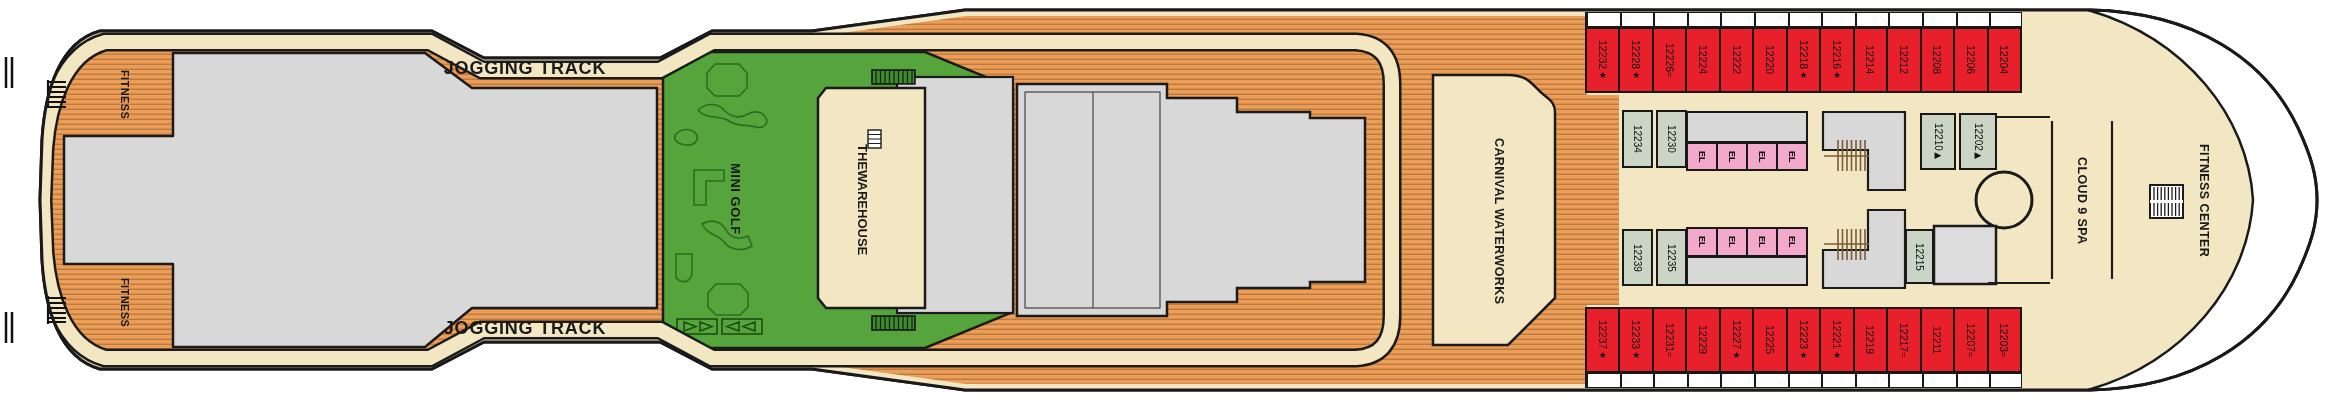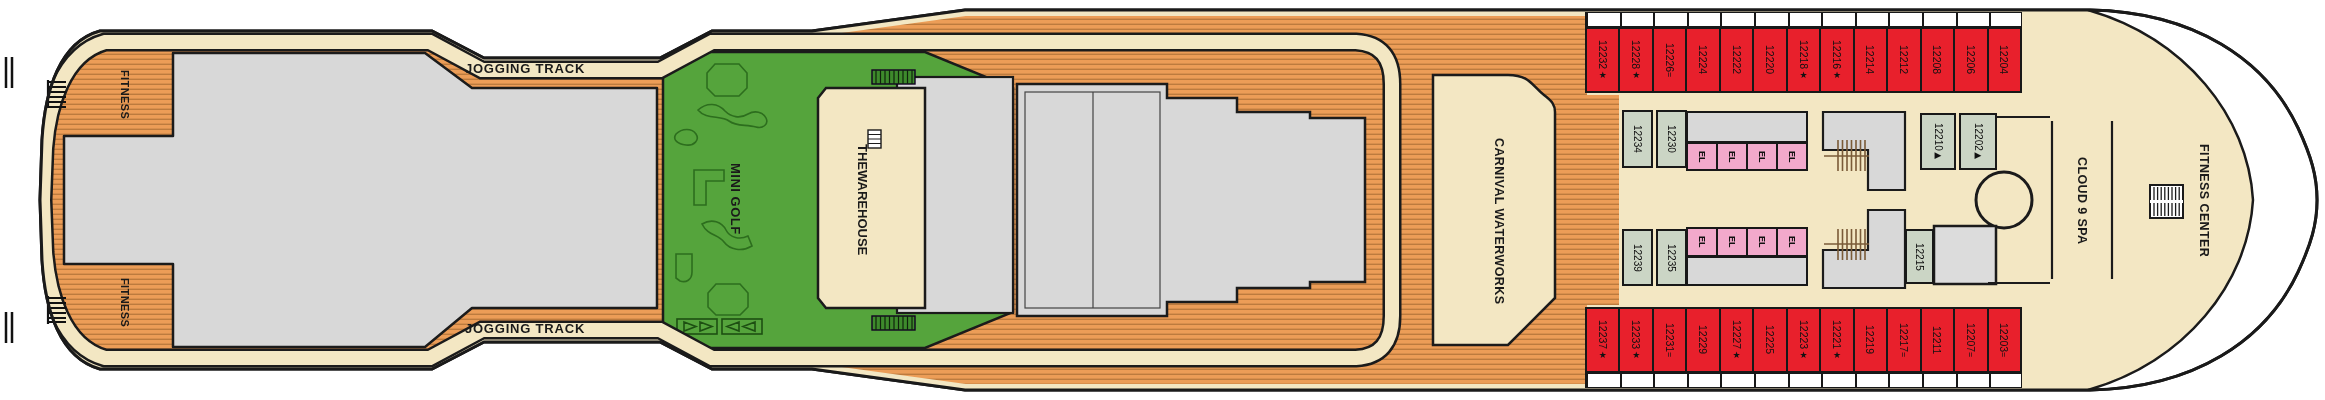--- a/index.html
+++ b/index.html
@@ -9,21 +9,21 @@
   }
   html,body{margin:0;padding:0;background:#fff;}
   .stage{position:relative;width:2325px;height:400px;background:#fff;overflow:hidden;
          font-family:"Liberation Sans",sans-serif;}
   .stage svg{position:absolute;left:0;top:0;}
   .wb{fill:var(--wood-base,#EC9D57);} .ws{fill:var(--wood-stripe,#BC7B3E);}
   .lbl{position:absolute;display:flex;align-items:center;justify-content:center;
        color:#1a1a1a;font-weight:bold;z-index:5;white-space:nowrap;}
   .v{writing-mode:vertical-rl;text-orientation:mixed;}
   .fitness{font-size:11px;letter-spacing:.4px;}
-  .jog{font-size:13px;letter-spacing:.8px;}
+  .jog{font-size:18px;letter-spacing:.8px;}
   .minigolf{font-size:13px;letter-spacing:.5px;}
   .wh{font-size:13px;line-height:17px;}
   .wh span{display:block;text-align:center;}
   .ww{font-size:12.5px;letter-spacing:.4px;}
   .spa{font-size:12.5px;letter-spacing:.4px;}
   .fc{font-size:12.5px;letter-spacing:.4px;}
   .cabrow{position:absolute;left:1585px;width:437px;height:66px;display:flex;gap:2px;
           background:#181818;border:2px solid #181818;box-sizing:border-box;z-index:4;}
   .cabin-red{flex:1;background:var(--cabin-red);writing-mode:vertical-rl;display:flex;
              align-items:center;justify-content:center;color:#111;font-size:10.5px;overflow:hidden;}

